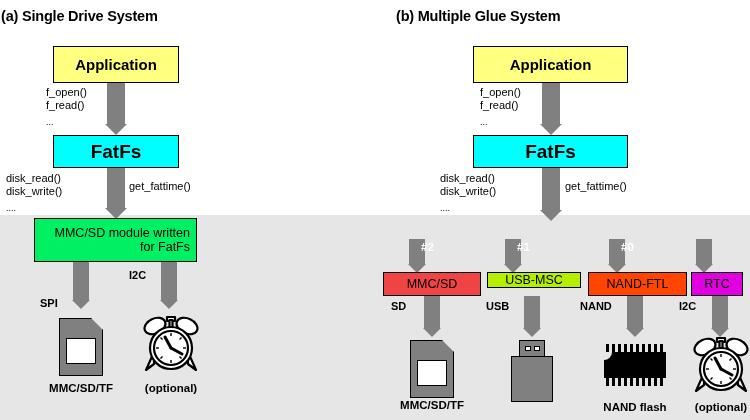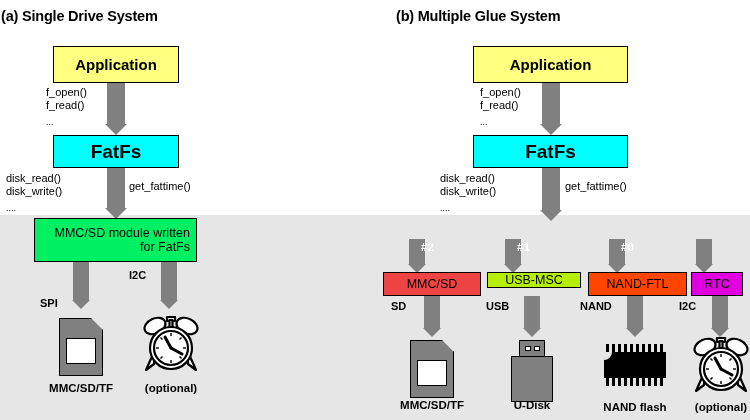--- a/index.html
+++ b/index.html
@@ -279,21 +279,20 @@
   </div>
   <div class="caption" style="left:377px;top:398px;width:110px;">MMC/SD/TF</div>
 
   <div class="usb" style="left:511px;top:340px;width:42px;height:62px;">
     <div class="conn">
         <i></i>
         <i></i>
       </div>
     <div class="bodyu"></div>
   </div>
-  <div class="caption" style="left:477px;top:398px;width:110px;">U-Disk</div>
 
   <div class="chip" style="left:604px;top:343px;width:62px;height:44px;">
     <div class="pins top"></div>
     <div class="pkg"></div>
     <div class="pins bot"></div>
   </div>
   <div class="caption" style="left:580px;top:400px;width:110px;">NAND flash</div>
 
   <div class="clock" style="left:691px;top:333px;">
     <svg width="60" height="64" viewBox="0 0 60 64">

